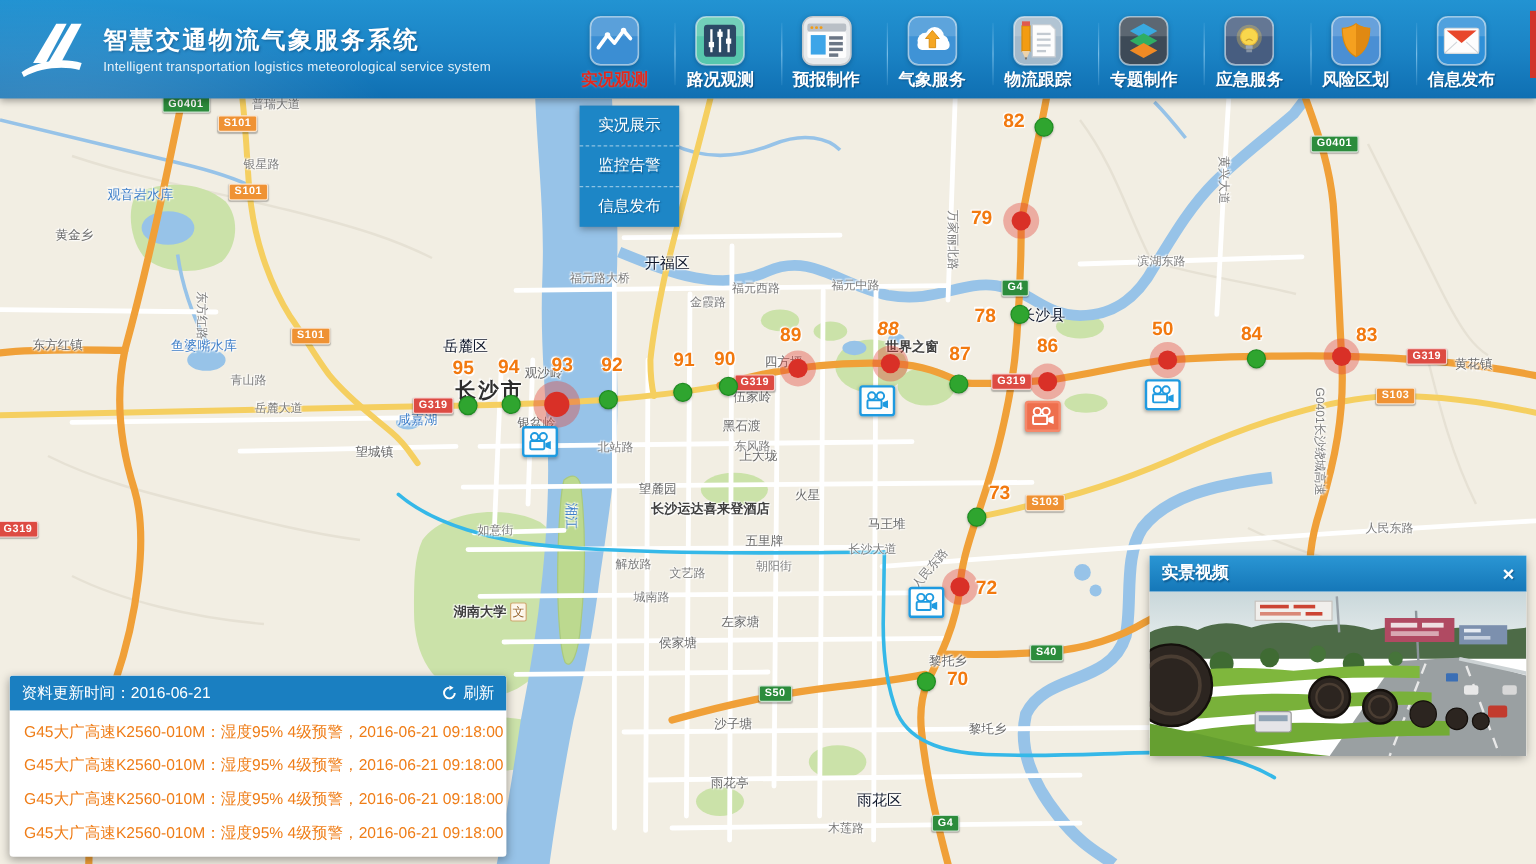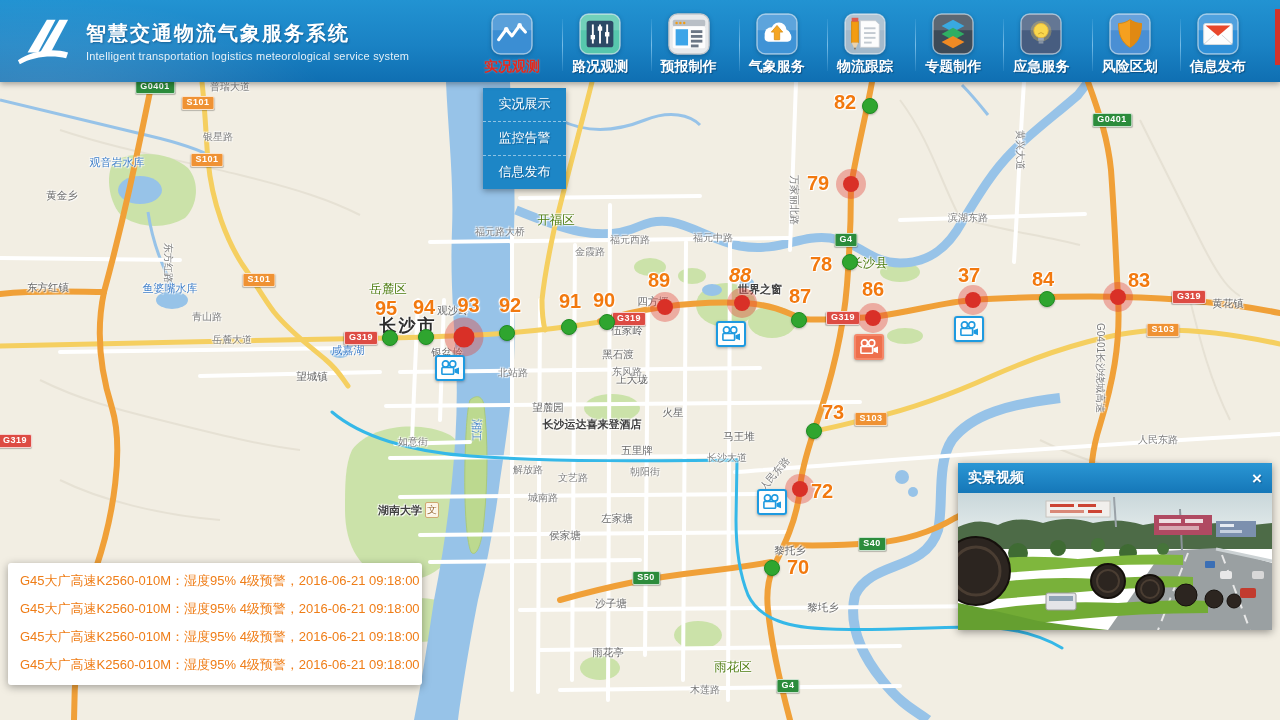--- a/index.html
+++ b/index.html
@@ -31,40 +31,40 @@
   .map{position:absolute;left:0;top:82px;width:1280px;height:638px;}
   .map svg{display:block;}
   .ovl{position:absolute;inset:0;z-index:2;pointer-events:none;}
   .ovl > *{pointer-events:auto;}
 
   .ml{position:absolute;white-space:nowrap;transform:translate(-50%,-50%);
     font-size:10.5px;color:#6e6e6e;
     text-shadow:0 0 2px #fff,0 0 2px #fff,1px 1px 1px #fff,-1px -1px 1px #fff;}
   .ml.water{color:#3f7fc9;font-size:11px;}
   .ml.city{color:#2d2d2d;font-size:17px;font-weight:bold;letter-spacing:2px;}
-  .ml.district{color:#4d7c0f;font-size:12.5px;}
+  .ml.district{color:#0f172a;font-size:12.5px;}
   .ml.town{color:#686868;font-size:10.5px;}
   .ml.street{color:#7c7c7c;font-size:10px;}
   .ml.poi{color:#3f3f3f;font-size:11px;font-weight:bold;}
   .ml.culture{color:#96642c;font-size:10px;background:#fcf4e4;border:1px solid #cfa871;border-radius:2px;padding:0 1px;}
 
   .badge{position:absolute;transform:translate(-50%,-50%);font-size:9px;font-weight:bold;color:#fff;
     padding:1px 4px 2px;border-radius:2px;line-height:1;letter-spacing:.5px;
     border:1px solid rgba(255,255,255,.75);box-shadow:0 1px 1px rgba(0,0,0,.25);}
   .badge.green{background:#2c8c3c;}
   .badge.orange{background:#ef9234;}
   .badge.red{background:#dd4b43;}
 
   .mk{position:absolute;transform:translate(-50%,-50%);border-radius:50%;cursor:pointer;}
   .mk.green{width:16px;height:16px;background:#2fa52f;border:1px solid #1f8c22;box-shadow:0 1px 2px rgba(0,0,0,.25);}
   .mk.red{width:16px;height:16px;background:#d3261e;}
   .mk.red::before{content:'';position:absolute;inset:-7px;border-radius:50%;background:rgba(225,66,55,.38);}
   .mk.red.big{width:21px;height:21px;}
   .mk.red.big::before{inset:-9px;}
-  .mnum{position:absolute;transform:translate(-50%,-50%);font-size:20px;font-weight:bold;color:#f2790f;
+  .mnum{position:absolute;transform:translate(-50%,-50%);font-size:16px;font-weight:bold;color:#f2790f;
     text-shadow:0 0 2px #fff,0 0 3px #fff,1px 1px 0 #fff,-1px -1px 0 #fff;z-index:3;}
 
   .cam{position:absolute;transform:translate(-50%,-50%);width:30px;height:26px;border-radius:3px;
     display:flex;align-items:center;justify-content:center;cursor:pointer;}
   .cam.blue{background:rgba(255,255,255,.93);border:2px solid #1e9ae0;box-shadow:0 1px 3px rgba(0,0,0,.3);}
   .cam.orange{background:#ee6f4d;border:2px solid #f5886a;box-shadow:0 1px 3px rgba(0,0,0,.3);}
   .cam svg{width:22px;height:18px;display:block;}
 
   
   .submenu{position:absolute;left:483px;top:88px;width:83px;z-index:5;background:#1d86c6;
@@ -290,21 +290,21 @@
       <div class="mnum" style="left: 604px; top: 300px;">90</div>
       <div class="mk red" style="left: 665px; top: 307px;"></div>
       <div class="mnum" style="left: 659px; top: 280px;">89</div>
       <div class="mk red" style="left: 742px; top: 303px;"></div>
       <div class="mnum" style="left: 740px; top: 275px; font-style: italic;">88</div>
       <div class="mk green" style="left: 799px; top: 320px;"></div>
       <div class="mnum" style="left: 800px; top: 296px;">87</div>
       <div class="mk red" style="left: 873px; top: 318px;"></div>
       <div class="mnum" style="left: 873px; top: 289px;">86</div>
       <div class="mk red" style="left: 973px; top: 300px;"></div>
-      <div class="mnum" style="left: 969px; top: 275px;">37</div>
+      <div class="mnum" style="left: 969px; top: 275px;">50</div>
       <div class="mk green" style="left: 1047px; top: 299px;"></div>
       <div class="mnum" style="left: 1043px; top: 279px;">84</div>
       <div class="mk red" style="left: 1118px; top: 297px;"></div>
       <div class="mnum" style="left: 1139px; top: 280px;">83</div>
       <div class="mk green" style="left: 870px; top: 106px;"></div>
       <div class="mnum" style="left: 845px; top: 102px;">82</div>
       <div class="mk red" style="left: 851px; top: 184px;"></div>
       <div class="mnum" style="left: 818px; top: 183px;">79</div>
       <div class="mk green" style="left: 850px; top: 262px;"></div>
       <div class="mnum" style="left: 821px; top: 264px;">78</div>
@@ -501,20 +501,30 @@
     <div class="hdr-edge"></div>
   </header>
 
   <div class="submenu" id="submenu">
       <div class="sub-item">实况展示</div>
       <div class="sub-item">监控告警</div>
       <div class="sub-item">信息发布</div>
     </div>
 
   <div class="apanel">
+    <div class="ahead">
+      <span>资料更新时间：2016-06-21</span>
+      <span class="arefresh">
+        <svg viewBox="0 0 16 16">
+          <path d="M13.5,8 A5.5,5.5 0 1 1 8,2.5" fill="none" stroke="#fff" stroke-width="2"></path>
+          <polygon points="8,0 8,5.4 12.3,2.7" fill="#fff"></polygon>
+        </svg>
+        <span>刷新</span>
+      </span>
+    </div>
     <div class="abody" id="alert-rows">
         <div class="arow">G45大广高速K2560-010M：湿度95% 4级预警，2016-06-21 09:18:00</div>
         <div class="arow">G45大广高速K2560-010M：湿度95% 4级预警，2016-06-21 09:18:00</div>
         <div class="arow">G45大广高速K2560-010M：湿度95% 4级预警，2016-06-21 09:18:00</div>
         <div class="arow">G45大广高速K2560-010M：湿度95% 4级预警，2016-06-21 09:18:00</div>
       </div>
   </div>
 
   <div class="vpanel">
     <div class="vhead">

